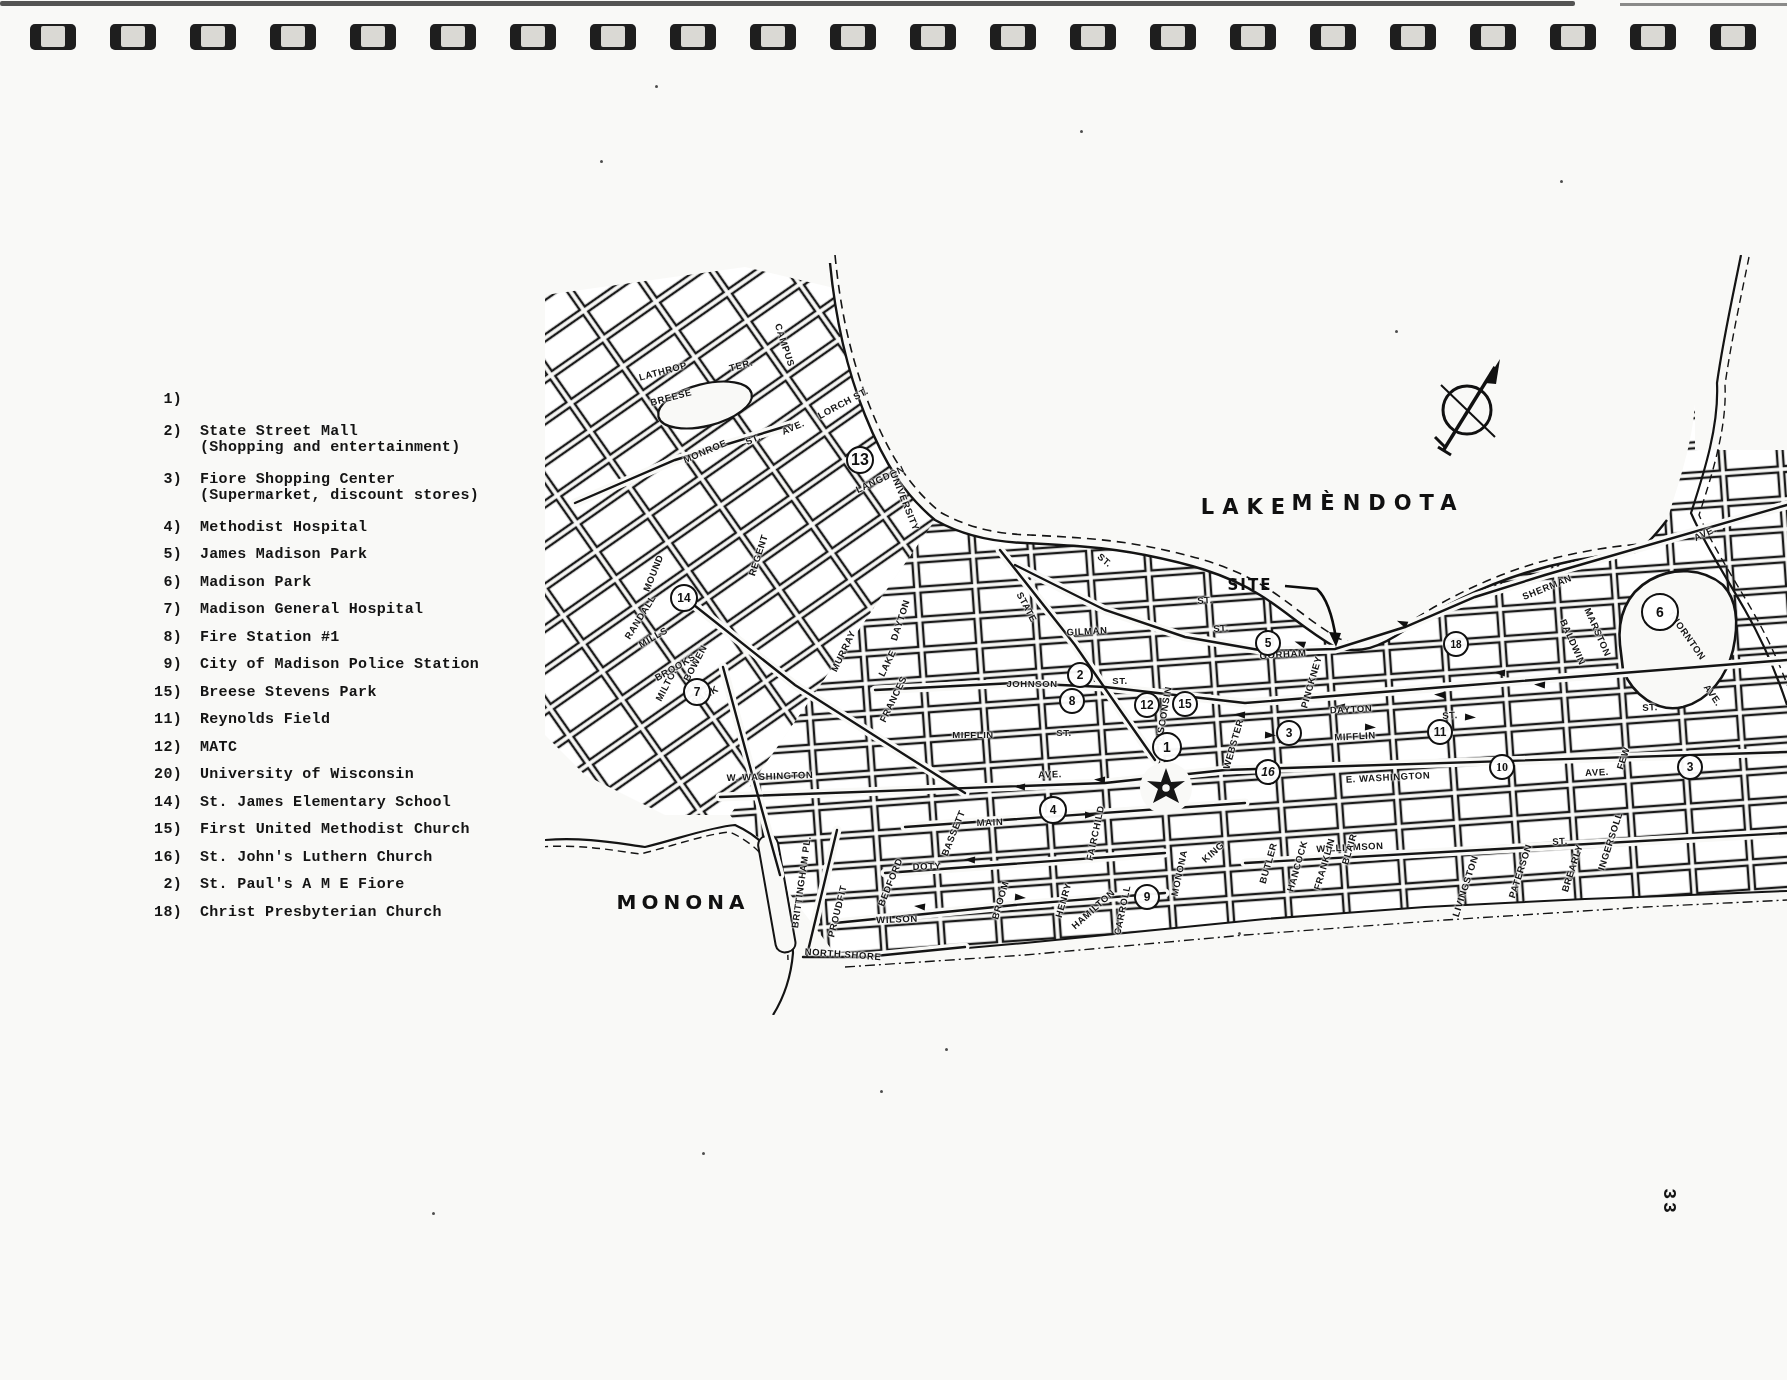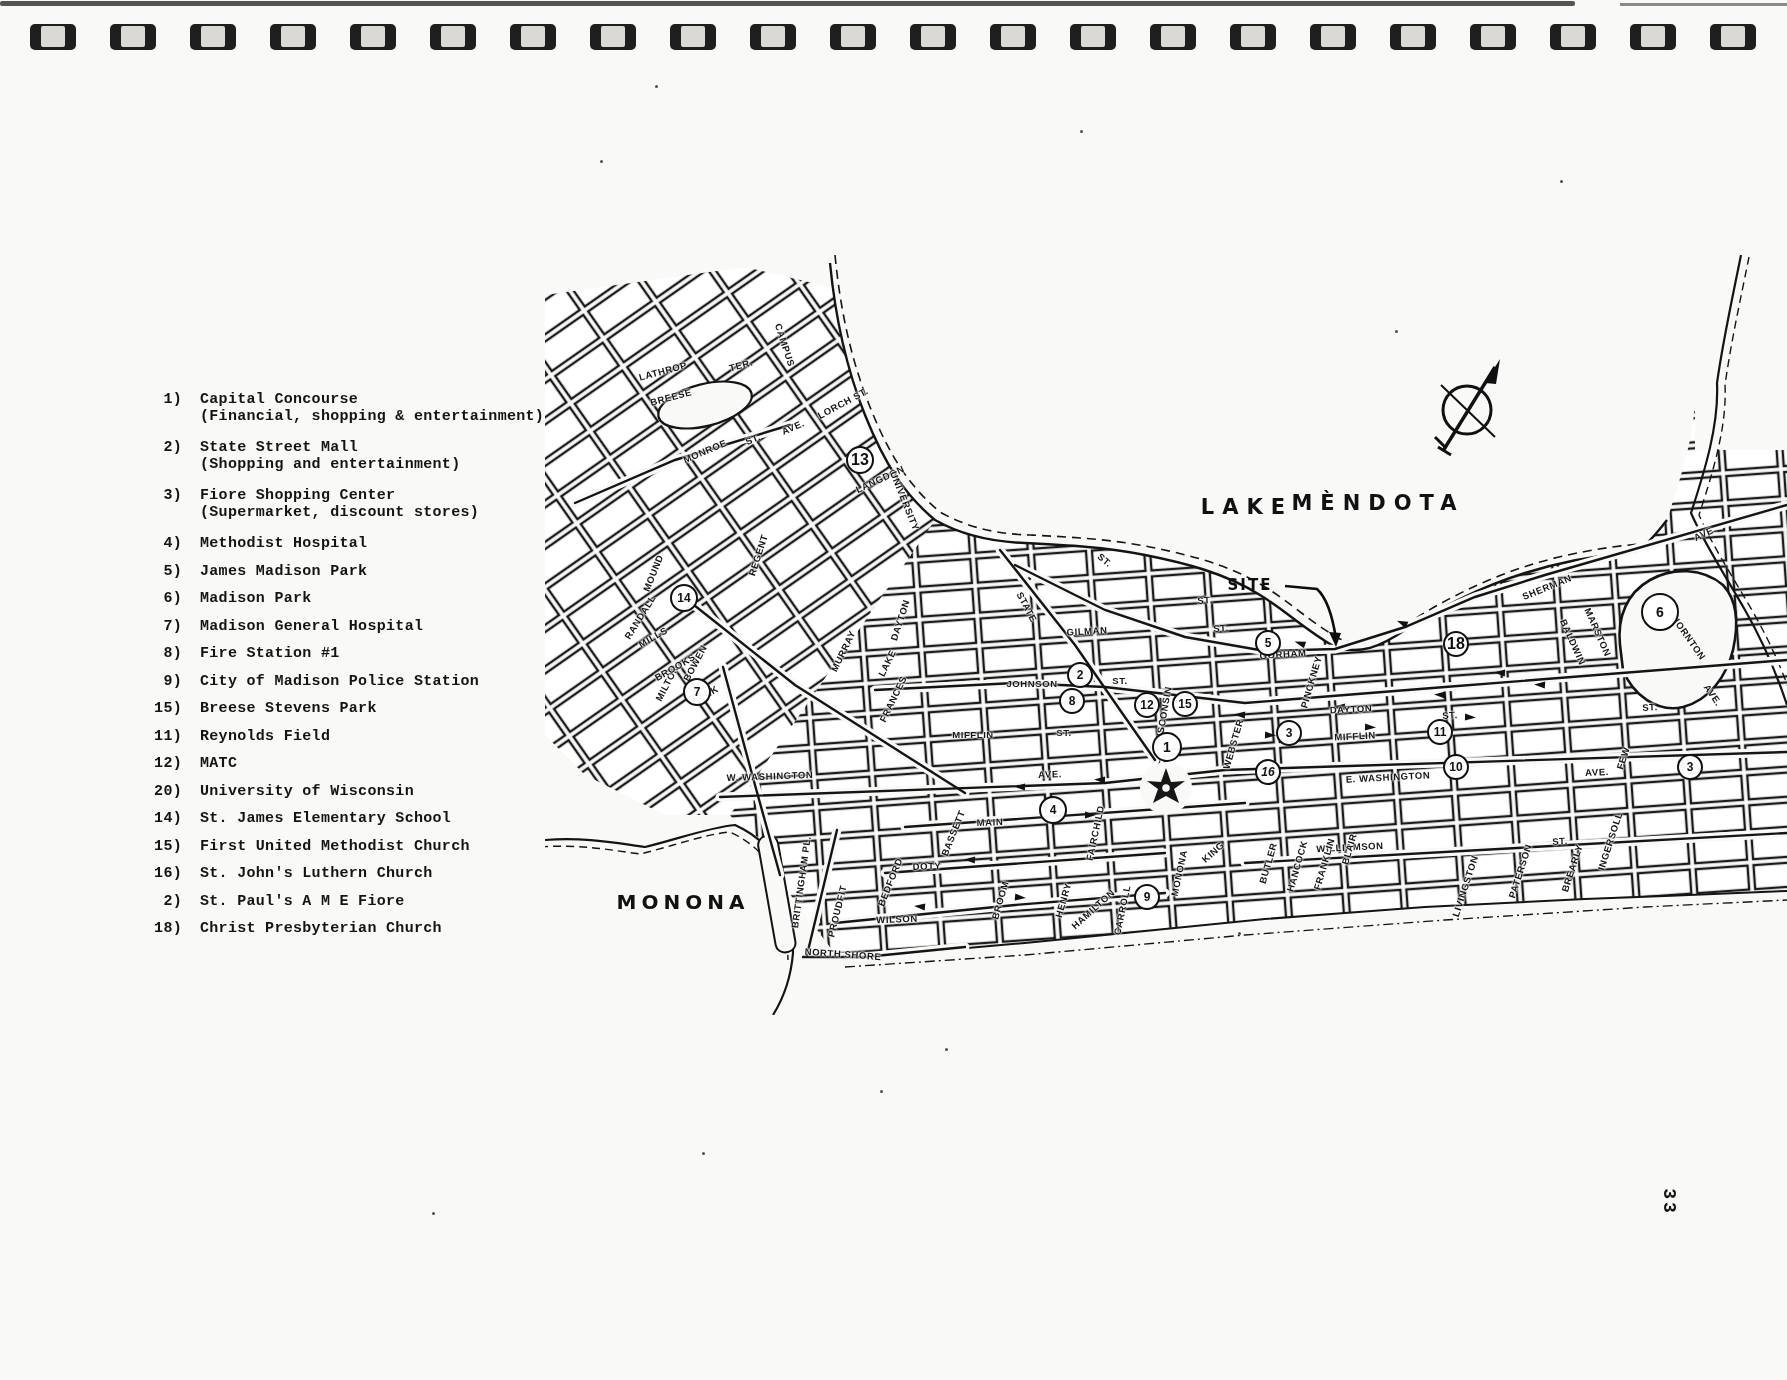--- a/index.html
+++ b/index.html
@@ -77,22 +77,20 @@
 
 <div class="title-block">
   <div class="title-exhibit">EXHIBIT 10</div>
   <div class="title-line">IDENTIFICATION AND LOCATION OF MAJOR ACTIVITY</div>
   <div class="title-line">AND RESIDENTIAL SUPPORT CENTERS</div>
 </div>
 
 <div class="legend" id="legend">
     <div class="legend-item two-line">
       <div class="legend-num">1)</div>
-      <div class="legend-text">Capital Concourse
-(Financial, shopping &amp; entertainment)</div>
     </div>
     <div class="legend-item two-line">
       <div class="legend-num">2)</div>
       <div class="legend-text">State Street Mall
 (Shopping and entertainment)</div>
     </div>
     <div class="legend-item two-line">
       <div class="legend-num">3)</div>
       <div class="legend-text">Fiore Shopping Center
 (Supermarket, discount stores)</div>
@@ -371,29 +369,29 @@
     <div class="street-label" style="left: 560px; top: 305px; transform: translate(-50%, -50%) rotate(40deg);">ST.</div>
     <div class="marker" style="left: 622px; top: 492px; width: 30px; height: 30px; font-size: 14px;">1</div>
     <div class="marker" style="left: 535px; top: 420px; width: 26px; height: 26px; font-size: 12px;">2</div>
     <div class="marker" style="left: 1145px; top: 512px; width: 26px; height: 26px; font-size: 12px;">3</div>
     <div class="marker" style="left: 508px; top: 555px; width: 28px; height: 28px; font-size: 12px;">4</div>
     <div class="marker" style="left: 723px; top: 388px; width: 26px; height: 26px; font-size: 12px;">5</div>
     <div class="marker" style="left: 1115px; top: 357px; width: 38px; height: 38px; font-size: 14px;">6</div>
     <div class="marker" style="left: 152px; top: 437px; width: 28px; height: 28px; font-size: 12px;">7</div>
     <div class="marker" style="left: 527px; top: 446px; width: 26px; height: 26px; font-size: 12px;">8</div>
     <div class="marker" style="left: 602px; top: 642px; width: 26px; height: 26px; font-size: 12px;">9</div>
-    <div class="marker" style="left: 911px; top: 512px; width: 26px; height: 26px; font-size: 12px;">10</div>
+    <div class="marker" style="left: 957px; top: 512px; width: 26px; height: 26px; font-size: 12px; font-family: Liberation Serif, serif;">10</div>
     <div class="marker" style="left: 895px; top: 477px; width: 26px; height: 26px; font-size: 12px;">11</div>
     <div class="marker" style="left: 602px; top: 450px; width: 26px; height: 26px; font-size: 12px;">12</div>
     <div class="marker" style="left: 315px; top: 205px; width: 28px; height: 28px; font-size: 16px;">13</div>
     <div class="marker" style="left: 139px; top: 343px; width: 28px; height: 28px; font-size: 12px;">14</div>
     <div class="marker" style="left: 640px; top: 449px; width: 26px; height: 26px; font-size: 12px;">15</div>
     <div class="marker" style="left: 723px; top: 517px; width: 26px; height: 26px; font-size: 12px; font-style: italic;">16</div>
     <div class="marker" style="left: 744px; top: 478px; width: 26px; height: 26px; font-size: 12px;">3</div>
-    <div class="marker" style="left: 911px; top: 389px; width: 26px; height: 26px; font-size: 16px;">18</div>
+    <div class="marker" style="left: 911px; top: 389px; width: 26px; height: 26px; font-size: 10px;">18</div>
   </div>
 
 <div class="page-number">33</div>
 
 <div class="speck" style="left: 655px; top: 85px;"></div>
 <div class="speck" style="left: 1080px; top: 130px;"></div>
 <div class="speck" style="left: 600px; top: 160px;"></div>
 <div class="speck" style="left: 1395px; top: 330px;"></div>
 <div class="speck" style="left: 945px; top: 1048px;"></div>
 <div class="speck" style="left: 702px; top: 1152px;"></div>

